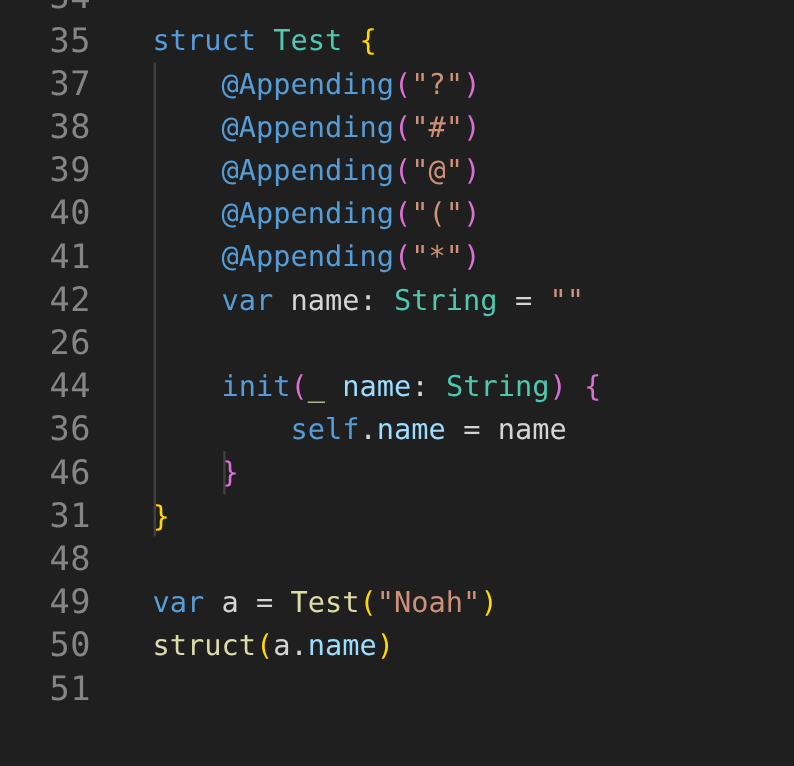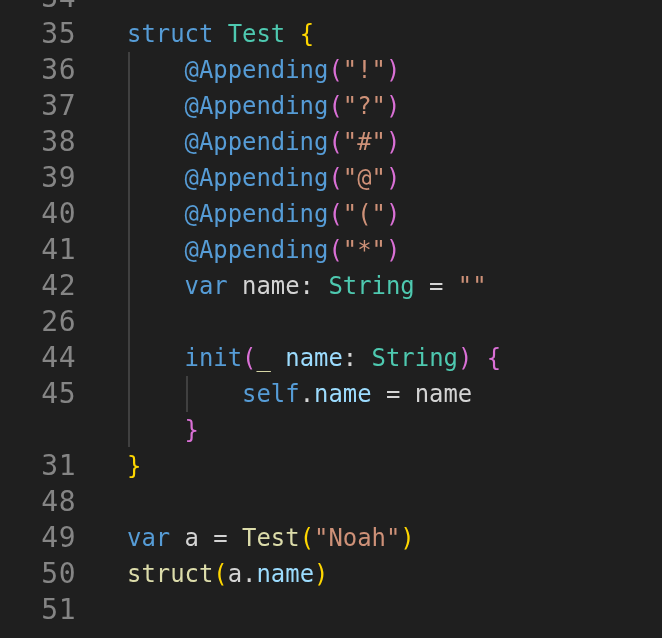--- a/index.html
+++ b/index.html
@@ -56,31 +56,30 @@
   .t-param { color: #9cdcfe; margin-top: 37px; }
   .t-func { color: #dcdcaa; }
   .t-underscore { color: #dcdcaa; }
 </style>
 </head>
 <body>
 
 <div class="editor" id="editor">
     <div class="line"><span class="ln">34</span><span class="code"></span></div>
     <div class="line"><span class="ln">35</span><span class="code"><span class="t-keyword">struct</span><span class="t-plain"> </span><span class="t-type">Test</span><span class="t-plain"> </span><span class="t-paren-yellow">{</span></span></div>
-    <div class="line"><span class="ln">36</span><span class="code"><span class="t-plain">    </span><span class="t-attr">@Appending</span><span class="t-paren-pink">(</span><span class="t-string">"!"</span><span class="t-paren-pink">)</span></span></div>
     <div class="line"><span class="ln">37</span><span class="code"><span class="t-plain">    </span><span class="t-attr">@Appending</span><span class="t-paren-pink">(</span><span class="t-string">"?"</span><span class="t-paren-pink">)</span></span></div>
     <div class="line"><span class="ln">38</span><span class="code"><span class="t-plain">    </span><span class="t-attr">@Appending</span><span class="t-paren-pink">(</span><span class="t-string">"#"</span><span class="t-paren-pink">)</span></span></div>
     <div class="line"><span class="ln">39</span><span class="code"><span class="t-plain">    </span><span class="t-attr">@Appending</span><span class="t-paren-pink">(</span><span class="t-string">"@"</span><span class="t-paren-pink">)</span></span></div>
     <div class="line"><span class="ln">40</span><span class="code"><span class="t-plain">    </span><span class="t-attr">@Appending</span><span class="t-paren-pink">(</span><span class="t-string">"("</span><span class="t-paren-pink">)</span></span></div>
     <div class="line"><span class="ln">41</span><span class="code"><span class="t-plain">    </span><span class="t-attr">@Appending</span><span class="t-paren-pink">(</span><span class="t-string">"*"</span><span class="t-paren-pink">)</span></span></div>
     <div class="line"><span class="ln">42</span><span class="code"><span class="t-plain">    </span><span class="t-keyword">var</span><span class="t-plain"> name: </span><span class="t-type">String</span><span class="t-plain"> = </span><span class="t-string">""</span></span></div>
     <div class="line"><span class="ln">26</span><span class="code"></span></div>
     <div class="line"><span class="ln">44</span><span class="code"><span class="t-plain">    </span><span class="t-keyword">init</span><span class="t-paren-pink">(</span><span class="t-underscore">_</span><span class="t-plain"> </span><span class="t-param">name</span><span class="t-plain">: </span><span class="t-type">String</span><span class="t-paren-pink">)</span><span class="t-plain"> </span><span class="t-paren-pink">{</span></span></div>
-    <div class="line"><span class="ln">45</span><span class="code"><span class="t-plain">        </span><span class="t-keyword">self</span><span class="t-plain">.</span><span class="t-param">name</span><span class="t-plain"> = name</span></span></div>
-    <div class="line"><span class="code"><span class="t-plain">    </span><span class="t-paren-pink">}</span></span></div>
+    <div class="line"><span class="ln">36</span><span class="code"><span class="t-plain">        </span><span class="t-keyword">self</span><span class="t-plain">.</span><span class="t-param">name</span><span class="t-plain"> = name</span></span></div>
+    <div class="line"><span class="ln">46</span><span class="code"><span class="t-plain">    </span><span class="t-paren-pink">}</span></span></div>
     <div class="line"><span class="ln">31</span><span class="code"><span class="t-paren-yellow">}</span></span></div>
     <div class="line"><span class="ln">48</span><span class="code"></span></div>
     <div class="line"><span class="ln">49</span><span class="code"><span class="t-keyword">var</span><span class="t-plain"> a = </span><span class="t-func">Test</span><span class="t-paren-yellow">(</span><span class="t-string">"Noah"</span><span class="t-paren-yellow">)</span></span></div>
     <div class="line"><span class="ln">50</span><span class="code"><span class="t-func">struct</span><span class="t-paren-yellow">(</span><span class="t-plain">a.</span><span class="t-param">name</span><span class="t-paren-yellow">)</span></span></div>
     <div class="line"><span class="ln">51</span><span class="code"></span></div>
     <div class="guide" style="left: 128px; top: 72px; height: 395px;"></div>
     <div class="guide" style="left: 186px; top: 396px; height: 36px;"></div>
   </div>
 
 </body></html>

